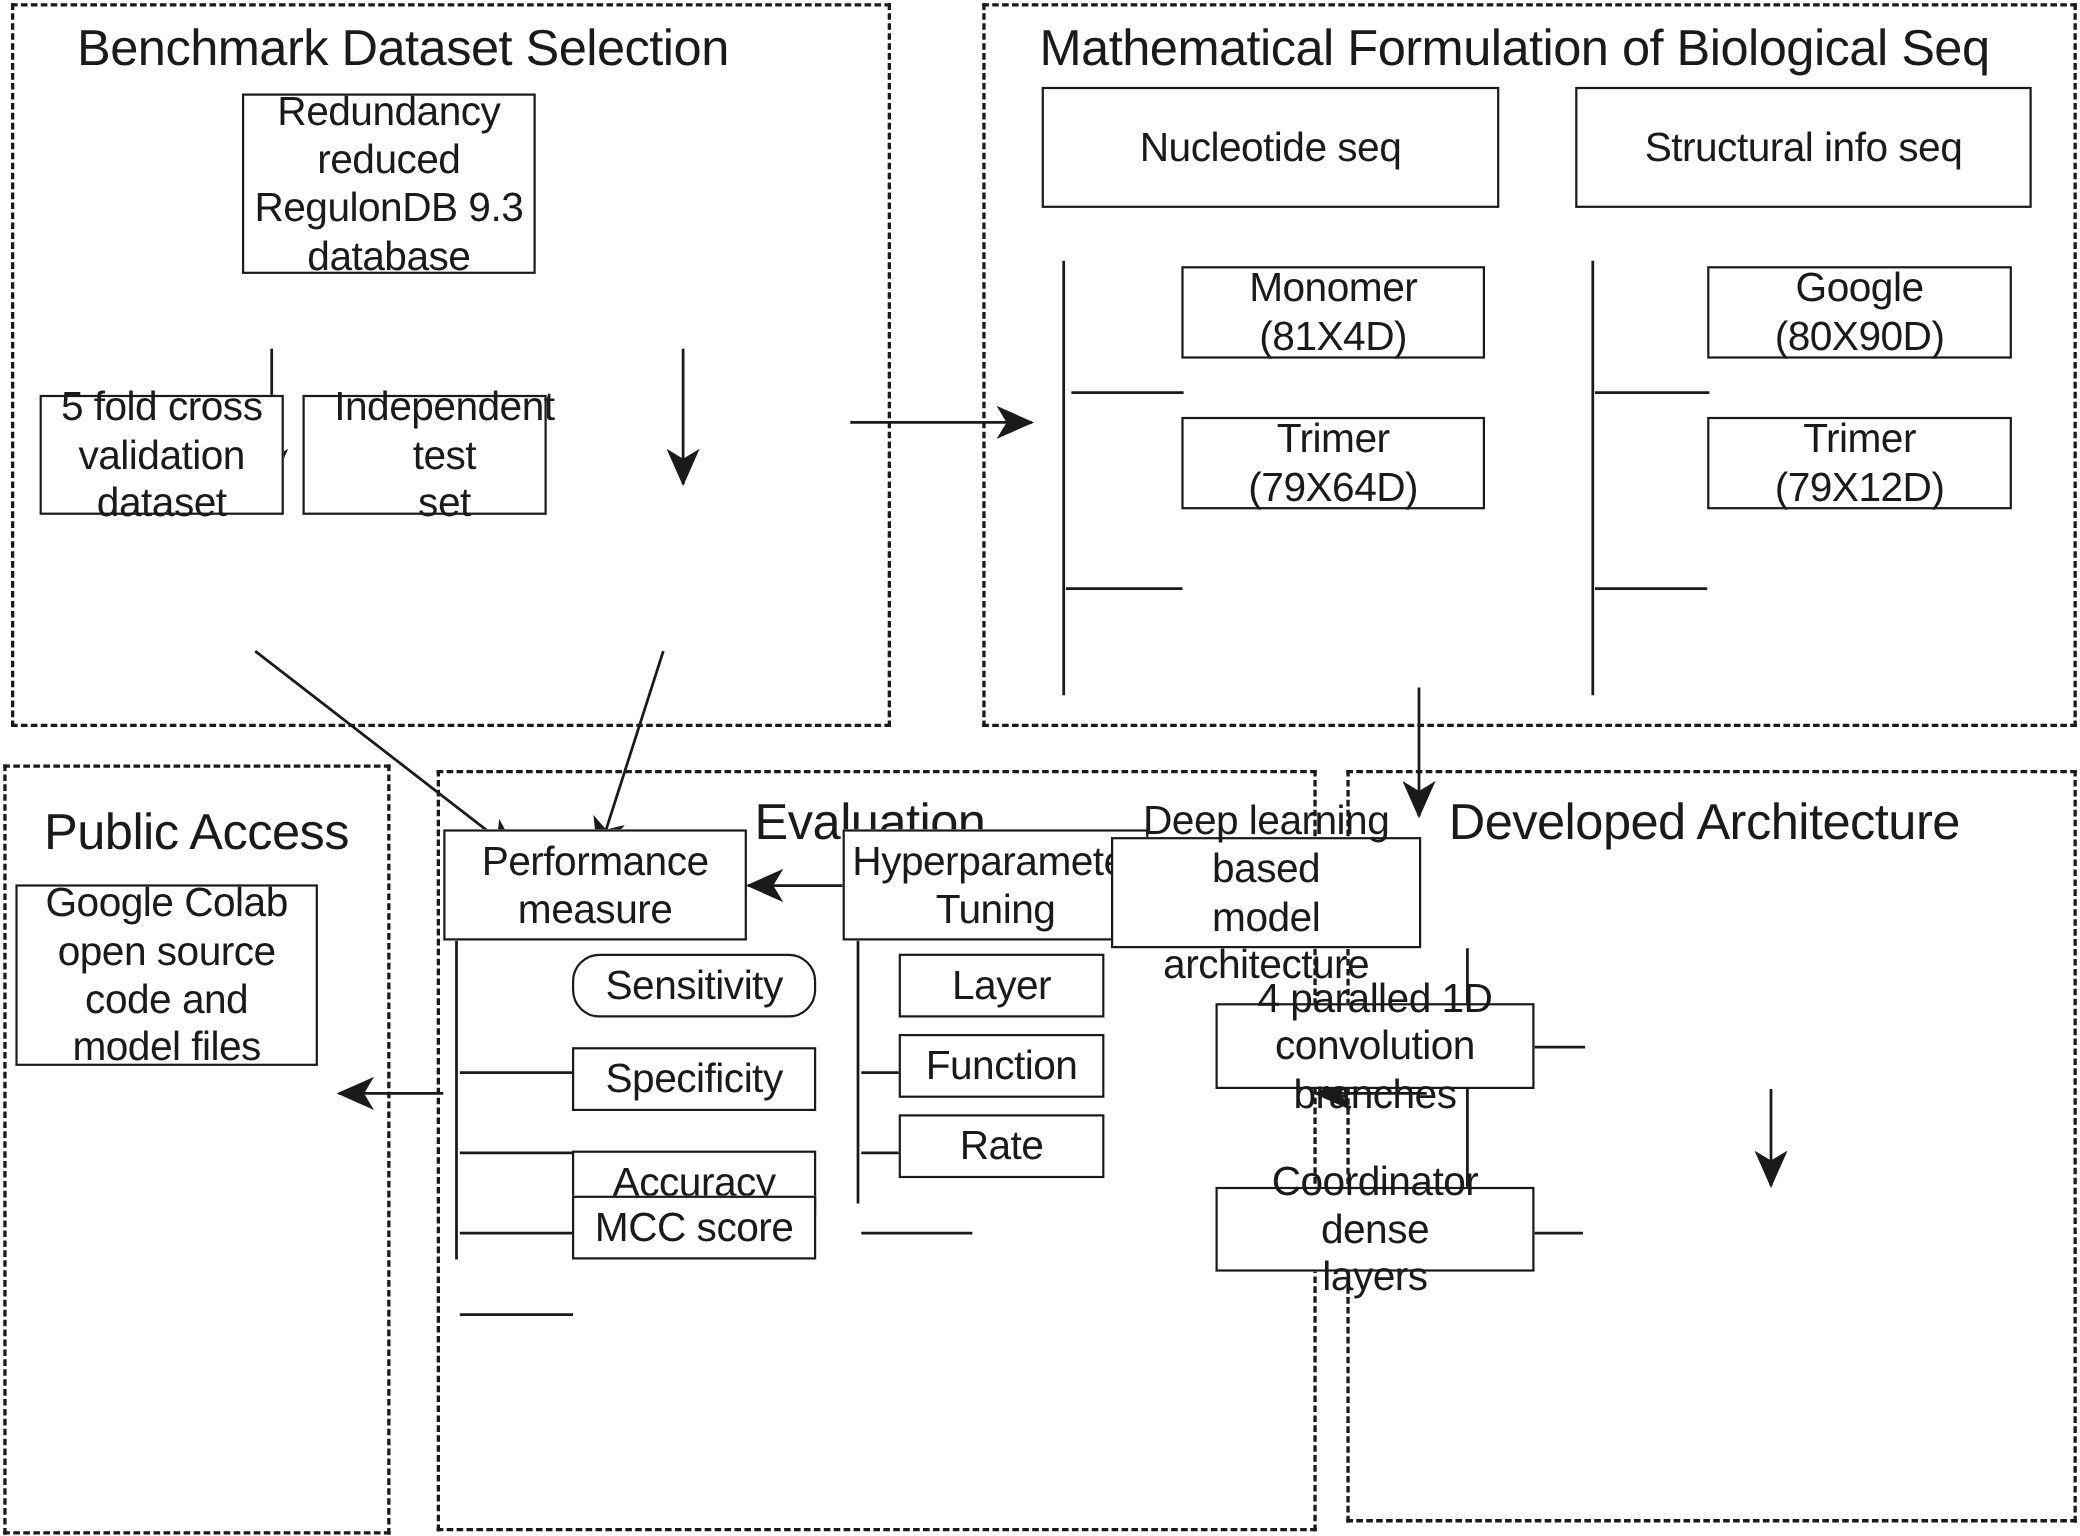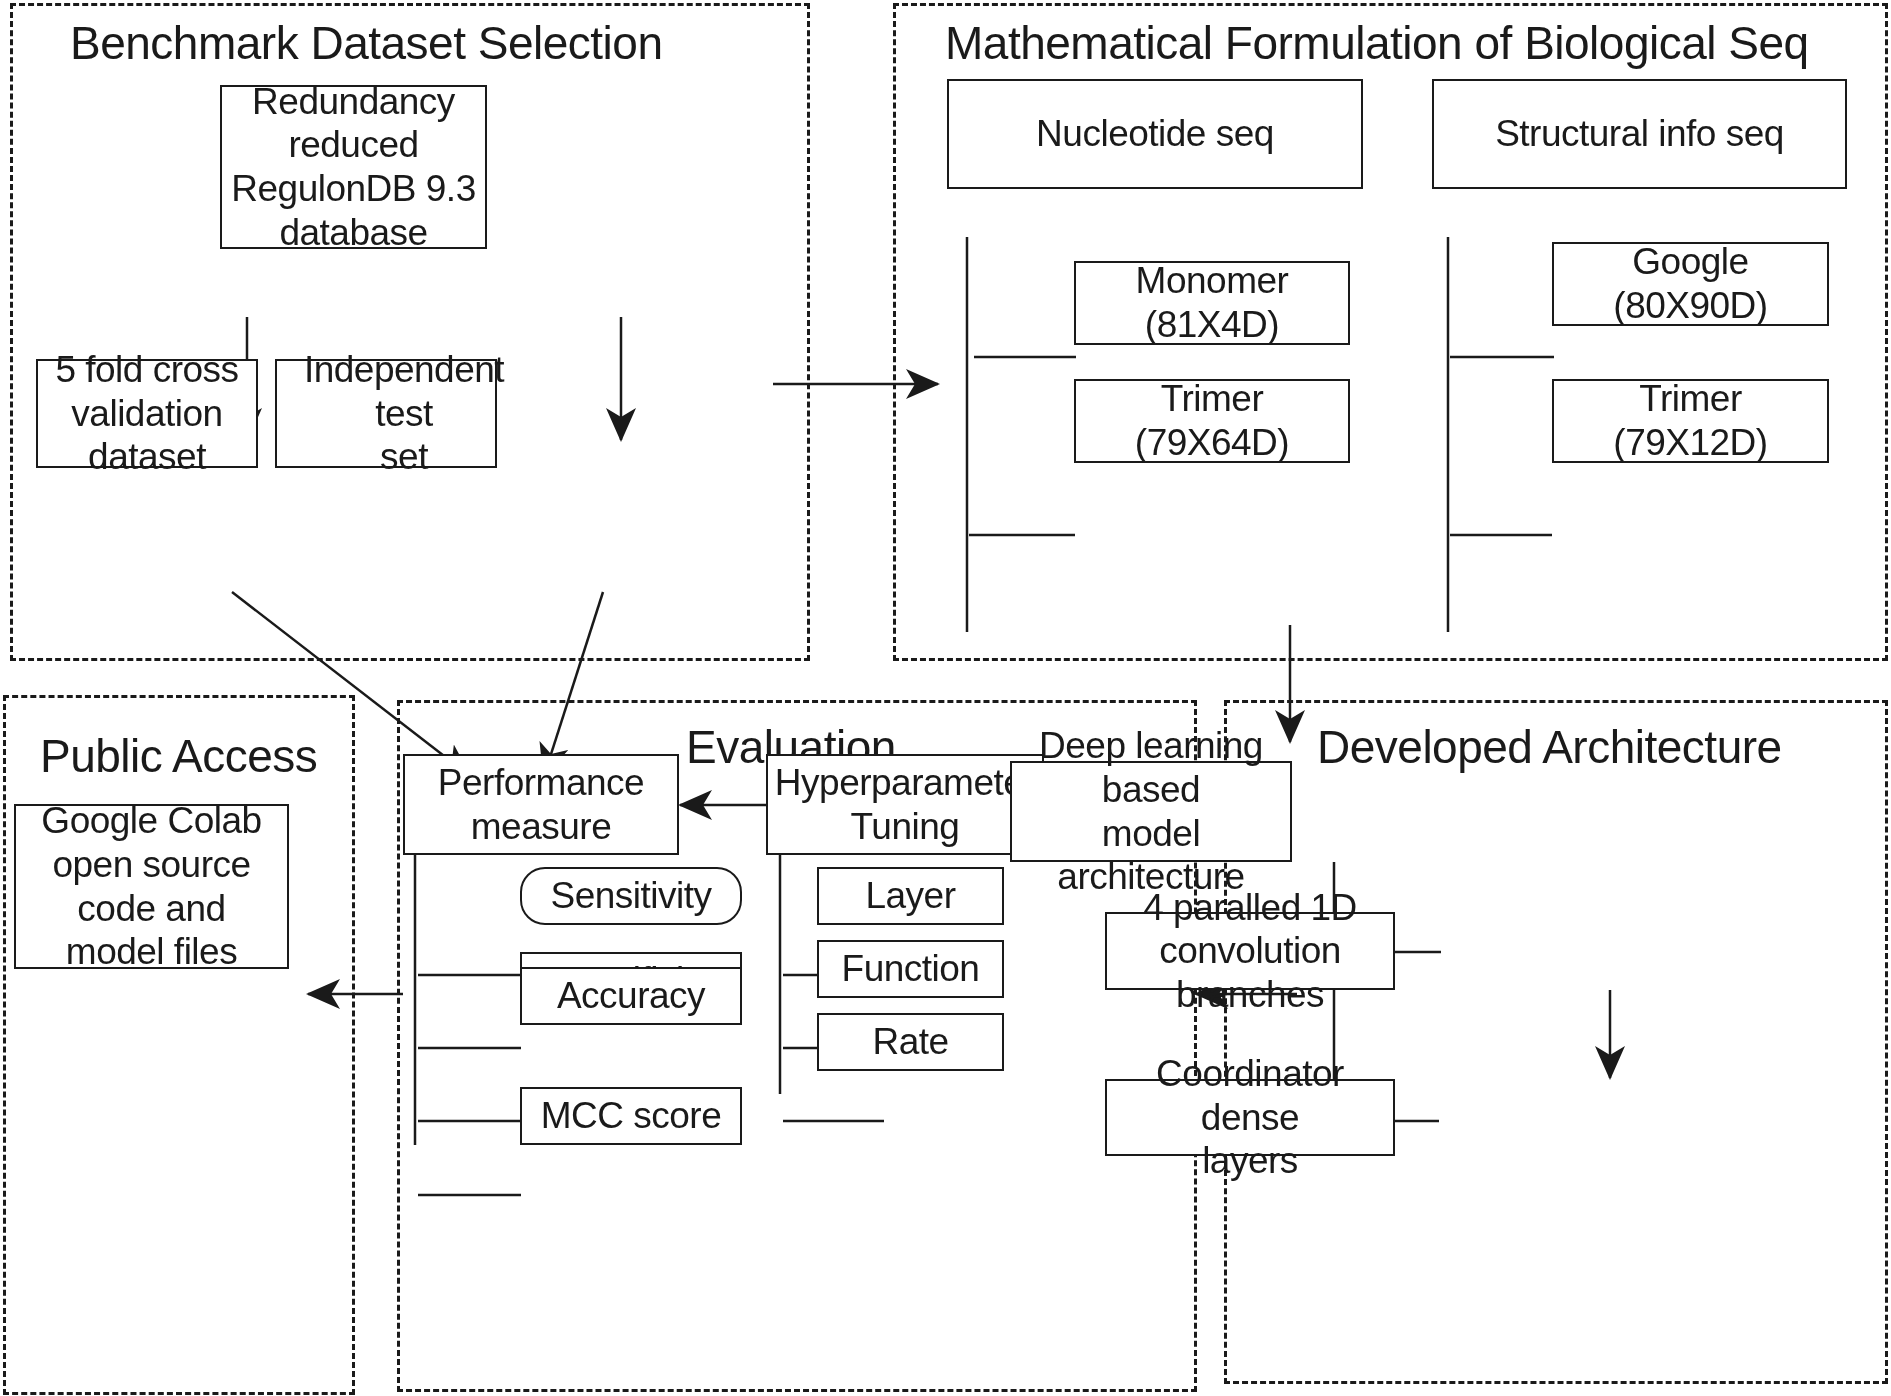--- a/index.html
+++ b/index.html
@@ -84,41 +84,41 @@
 <div class="box" style="left:220px;top:85px;width:267px;height:164px;">Redundancy reduced
 RegulonDB 9.3
 database</div>
 <div class="box" style="left:36px;top:359px;width:222px;height:109px;">5 fold cross
 validation dataset</div>
 <div class="box" style="left:275px;top:359px;width:222px;height:109px;padding-left:36px;">Independent test
 set</div>
 
 <div class="box" style="left:947px;top:79px;width:416px;height:110px;">Nucleotide seq</div>
 <div class="box" style="left:1432px;top:79px;width:415px;height:110px;">Structural info seq</div>
-<div class="box" style="left:1074px;top:242px;width:276px;height:84px;margin-top:19px;">Monomer
+<div class="box" style="left:1074px;top:242px;width:276px;height:84px;">Monomer
 (81X4D)</div>
 <div class="box" style="left:1074px;top:379px;width:276px;height:84px;">Trimer
 (79X64D)</div>
 <div class="box" style="left:1552px;top:242px;width:277px;height:84px;">Google
 (80X90D)</div>
 <div class="box" style="left:1552px;top:379px;width:277px;height:84px;">Trimer
 (79X12D)</div>
 
 <div class="box" style="left:14px;top:804px;width:275px;height:165px;">Google Colab
 open source
 code and
 model files</div>
 
 <div class="box" style="left:403px;top:754px;width:276px;height:101px;">Performance
 measure</div>
 <div class="box" style="left:766px;top:754px;width:278px;height:101px;">Hyperparameter
 Tuning</div>
 <div class="box" style="left:520px;top:867px;width:222px;height:58px;border-radius:25px;">Sensitivity</div>
 <div class="box" style="left:520px;top:940px;width:222px;height:58px;margin-top:12px;">Specificity</div>
-<div class="box" style="left:520px;top:967px;width:222px;height:58px;">Accuracy</div>
+<div class="box" style="left:520px;top:1046px;width:222px;height:58px;">Accuracy</div>
 <div class="box" style="left:520px;top:1087px;width:222px;height:58px;">MCC score</div>
 <div class="box" style="left:817px;top:867px;width:187px;height:58px;">Layer</div>
 <div class="box" style="left:817px;top:940px;width:187px;height:58px;">Function</div>
 <div class="box" style="left:817px;top:1013px;width:187px;height:58px;">Rate</div>
 
 <div class="box" style="left:1010px;top:761px;width:282px;height:101px;">Deep learning based
 model architecture</div>
 <div class="box" style="left:1105px;top:912px;width:290px;height:78px;">4 paralled 1D
 convolution branches</div>
 <div class="box" style="left:1105px;top:1079px;width:290px;height:77px;">Coordinator dense

